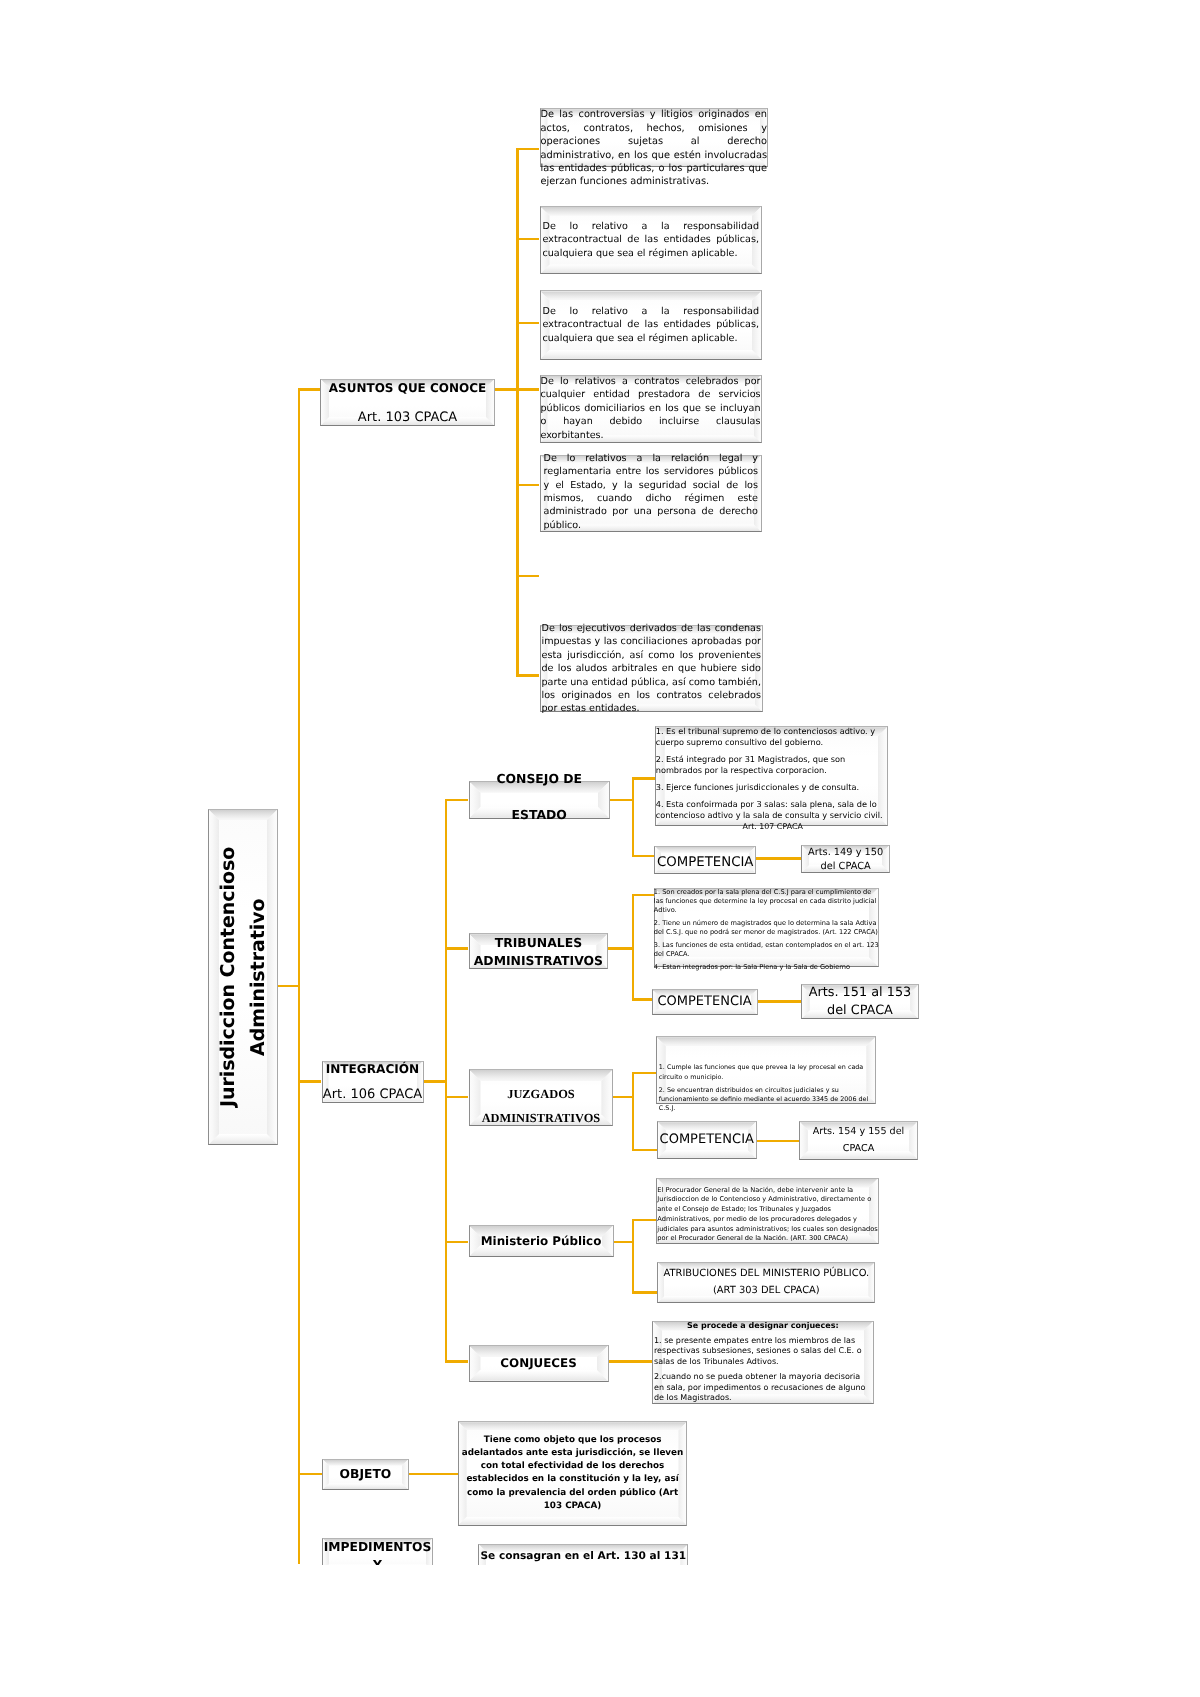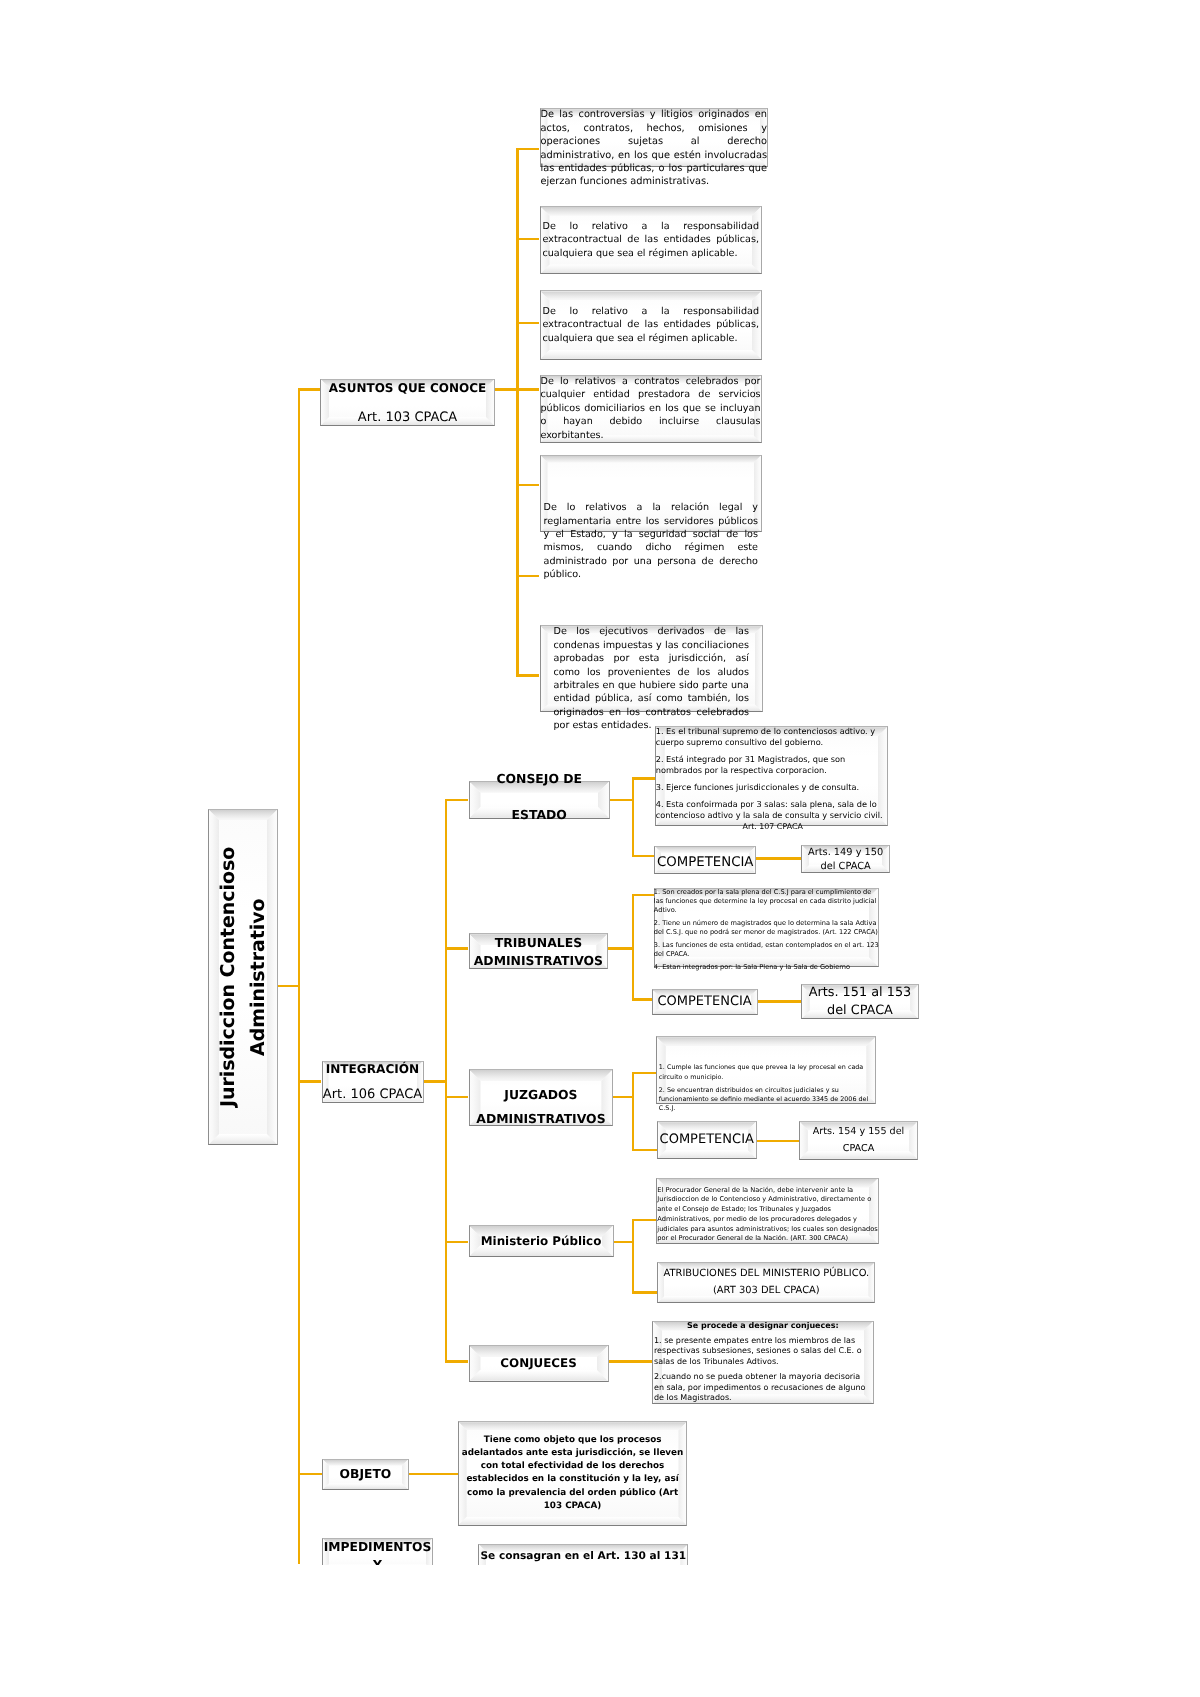--- a/index.html
+++ b/index.html
@@ -132,35 +132,35 @@
     </div>
   <div class="conn hline" style="left:516.4px;top:483.6px;width:23.1px;"></div>
   <div class="node " style="left:539.5px;top:454.5px;width:222.5px;height:77.89999999999998px;--bw:7px;">
       <div class="bev">
         <i class="ctr"></i>
         <i class="bt"></i>
         <i class="bb"></i>
         <i class="bl"></i>
         <i class="br"></i>
       </div>
-      <div class="inner" style="padding:0 4px;justify-content:center;margin-top:48px;">
+      <div class="inner" style="padding:0 4px;justify-content:flex-end;">
         <span class="j" style="font-size:9.6px;line-height:13.45px;">De lo relativos a la relación legal y reglamentaria entre los servidores públicos y el Estado, y la seguridad social de los mismos, cuando dicho régimen este administrado por una persona de derecho público.</span>
       </div>
     </div>
   <div class="conn hline" style="left:516.4px;top:574.6px;width:23.1px;"></div>
   <div class="conn hline" style="left:516.4px;top:674.4px;width:23.1px;"></div>
   <div class="node " style="left:539.5px;top:625.2px;width:223.5px;height:87.29999999999995px;--bw:7px;">
       <div class="bev">
         <i class="ctr"></i>
         <i class="bt"></i>
         <i class="bb"></i>
         <i class="bl"></i>
         <i class="br"></i>
       </div>
-      <div class="inner" style="padding:0 14px;justify-content:flex-start;">
+      <div class="inner" style="padding:0 2px;justify-content:center;">
         <span class="j" style="font-size:9.6px;line-height:13.45px;">De los ejecutivos derivados de las condenas impuestas y las conciliaciones aprobadas por esta jurisdicción, así como los provenientes de los aludos arbitrales en que hubiere sido parte una entidad pública, así como también, los originados en los contratos celebrados por estas entidades.</span>
       </div>
     </div>
   <div class="node " style="left:321.5px;top:1060.5px;width:102.0px;height:42.0px;--bw:6px;">
       <div class="bev">
         <i class="ctr"></i>
         <i class="bt"></i>
         <i class="bb"></i>
         <i class="bl"></i>
         <i class="br"></i>
@@ -201,21 +201,21 @@
   <div class="conn hline" style="left:444.6px;top:1095.7px;width:23.9px;"></div>
   <div class="node " style="left:468.5px;top:1068.9px;width:144.89999999999998px;height:57.399999999999864px;--bw:11px;">
       <div class="bev">
         <i class="ctr"></i>
         <i class="bt"></i>
         <i class="bb"></i>
         <i class="bl"></i>
         <i class="br"></i>
       </div>
       <div class="inner" style="justify-content:center;">
-        <div class="ovftxt" style="font-size:12.4px;line-height:23.1px;transform:translateY(8.5px);"><span class="t-b" style="">JUZGADOS</span><br><span class="t-b" style="">ADMINISTRATIVOS</span></div>
+        <div class="ovftxt" style="font-size:12.4px;line-height:23.1px;transform:translateY(8.5px);font-family:Liberation Serif, serif;"><span class="t-b" style="">JUZGADOS</span><br><span class="t-b" style="">ADMINISTRATIVOS</span></div>
       </div>
     </div>
   <div class="conn hline" style="left:444.6px;top:1240.5px;width:23.9px;"></div>
   <div class="node " style="left:468.5px;top:1225.0px;width:145.10000000000002px;height:32.0px;--bw:11px;">
       <div class="bev">
         <i class="ctr"></i>
         <i class="bt"></i>
         <i class="bb"></i>
         <i class="bl"></i>
         <i class="br"></i>

